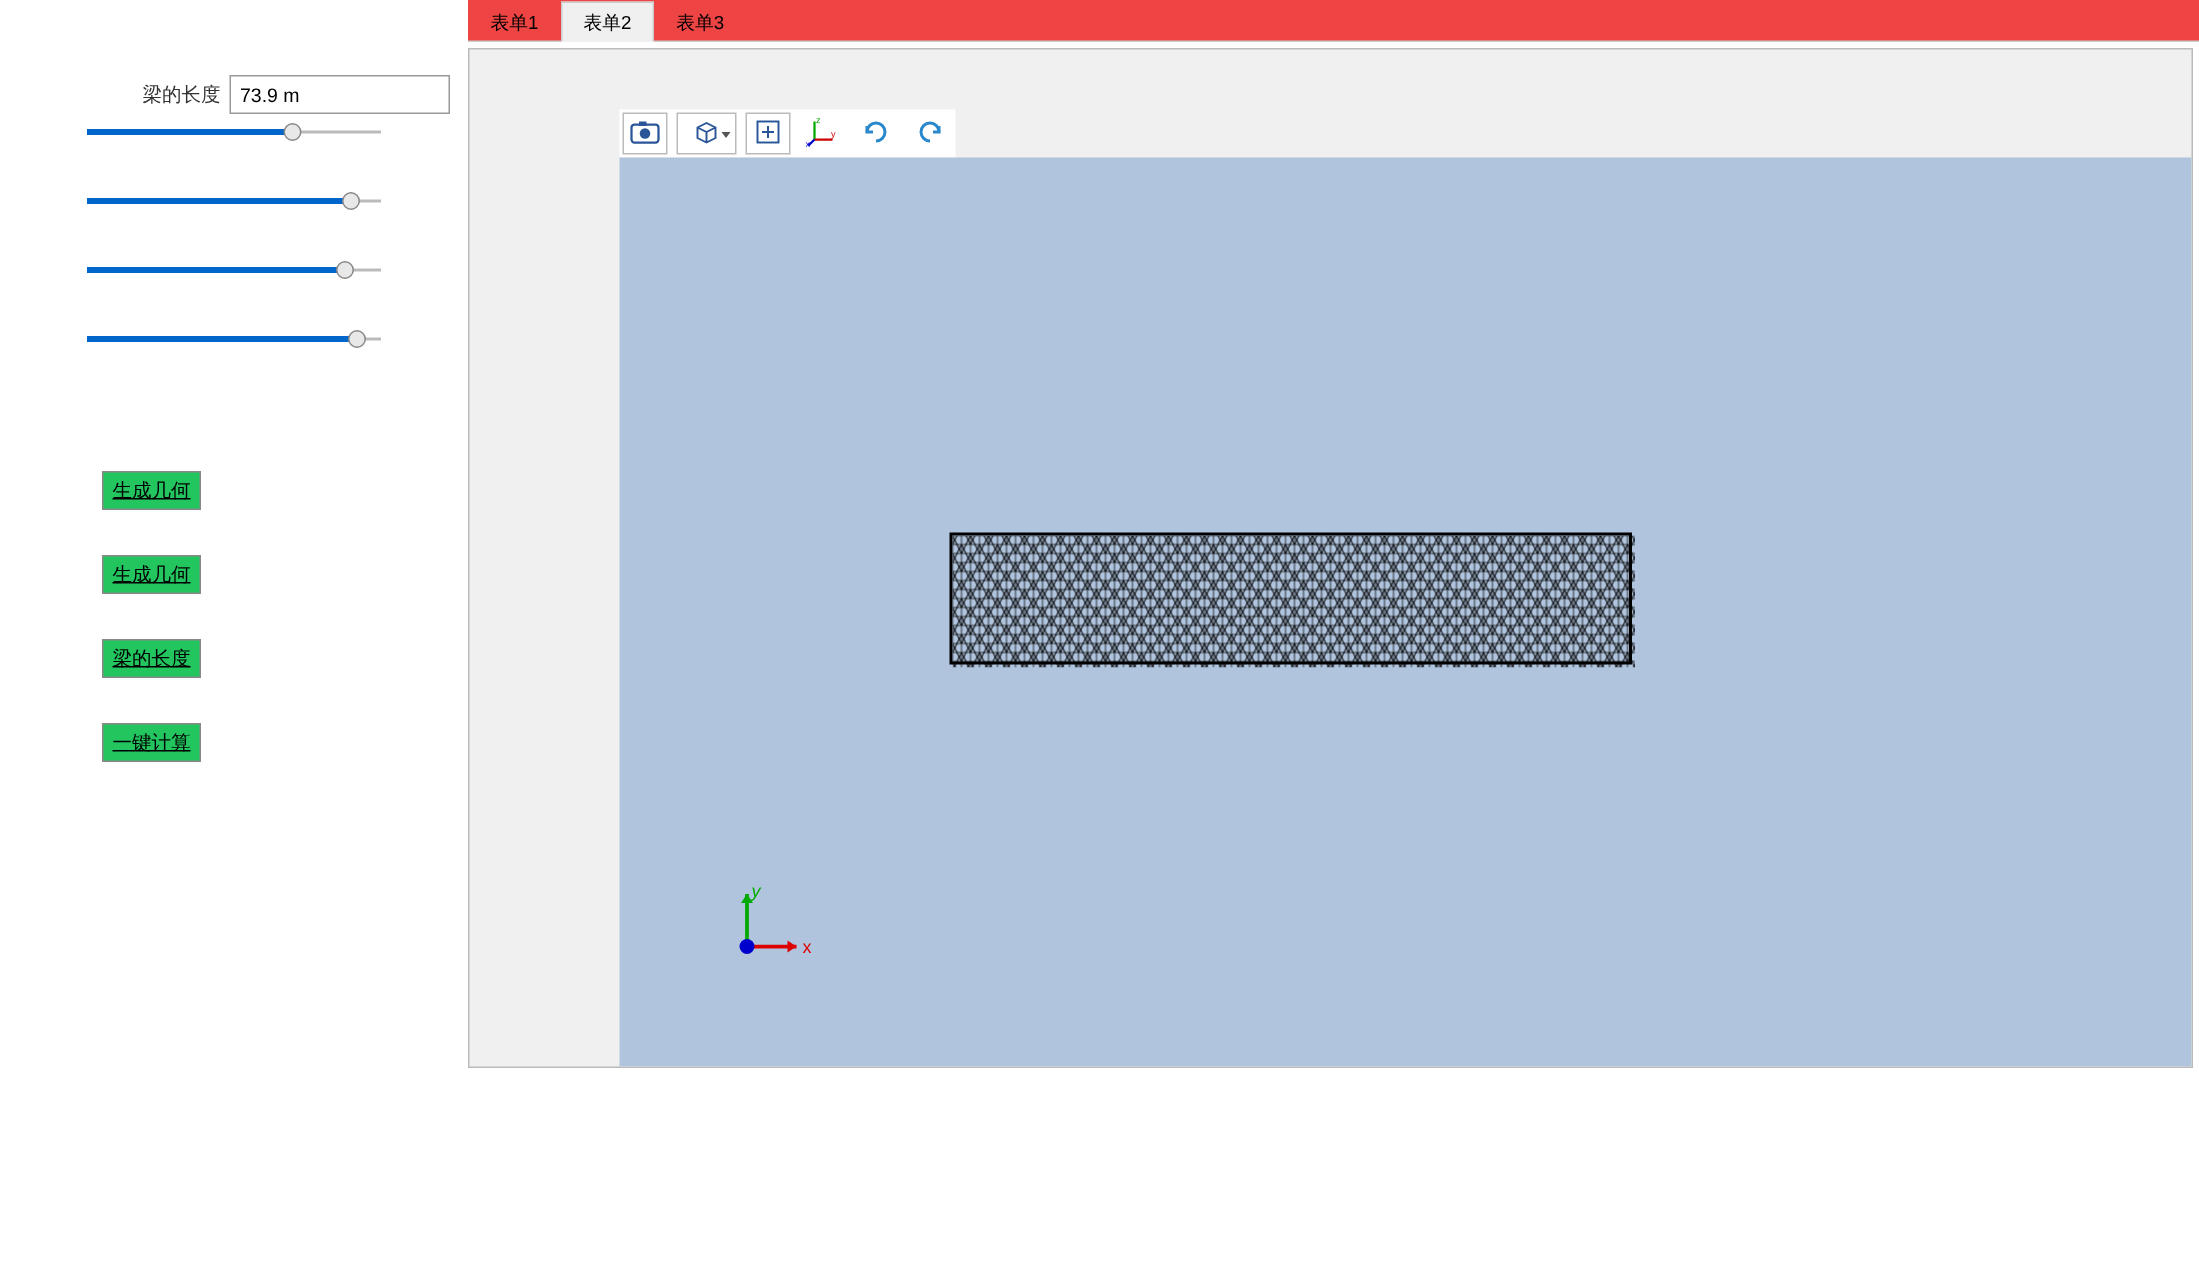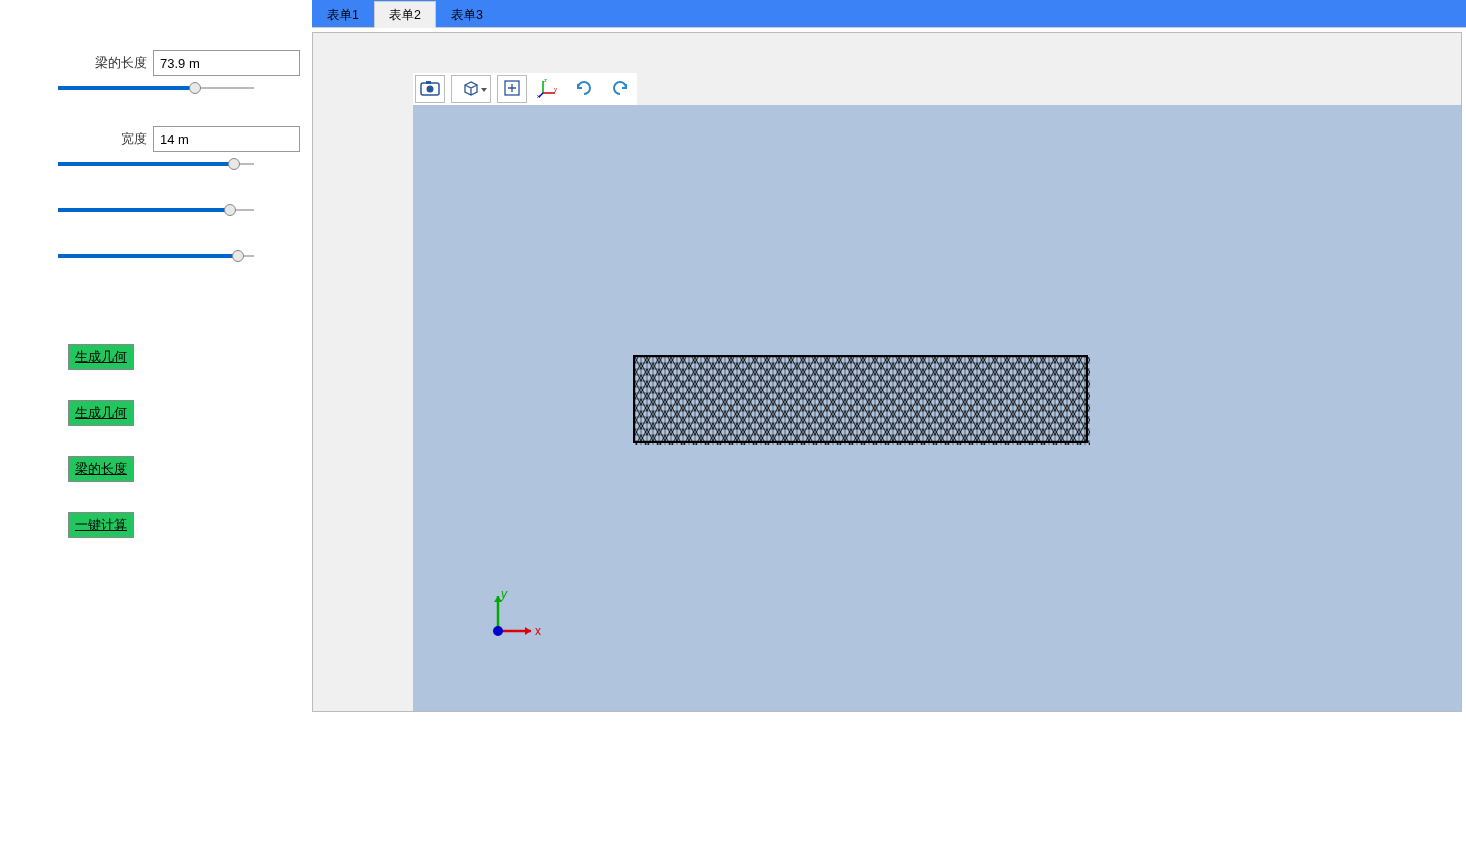--- a/index.html
+++ b/index.html
@@ -98,21 +98,21 @@
 
 .main {
   flex: 1;
   display: flex;
   flex-direction: column;
 }
 .tabs {
   display: flex;
   height: 28px;
   border-bottom: 1px solid #ccc;
-  background: #3b82f6;
+  background: #ef4444;
 }
 .tab {
   padding: 5px 14px;
   font-size: 12.5px;
   border: 1px solid transparent;
   border-bottom: none;
   cursor: pointer;
   position: relative;
   top: 1px;
 }
@@ -196,24 +196,20 @@
     <div class="form-row">
       <span class="form-label">梁的长度</span>
       <input class="form-input" value="73.9 m" style="">
     </div>
     <div class="slider-wrap">
       <div class="slider-track"></div>
       <div class="slider-fill" style="width: 70%;"></div>
       <div class="slider-thumb" style="left: 70%;"></div>
     </div>
 
-    <div class="form-row">
-      <span class="form-label">宽度</span>
-      <input class="form-input" value="14 m" style="">
-    </div>
     <div class="slider-wrap">
       <div class="slider-track"></div>
       <div class="slider-fill" style="width: 90%;"></div>
       <div class="slider-thumb" style="left: 90%;"></div>
     </div>
 
     <div class="slider-wrap">
       <div class="slider-track"></div>
       <div class="slider-fill" style="width: 88%;"></div>
       <div class="slider-thumb" style="left: 88%;"></div>

